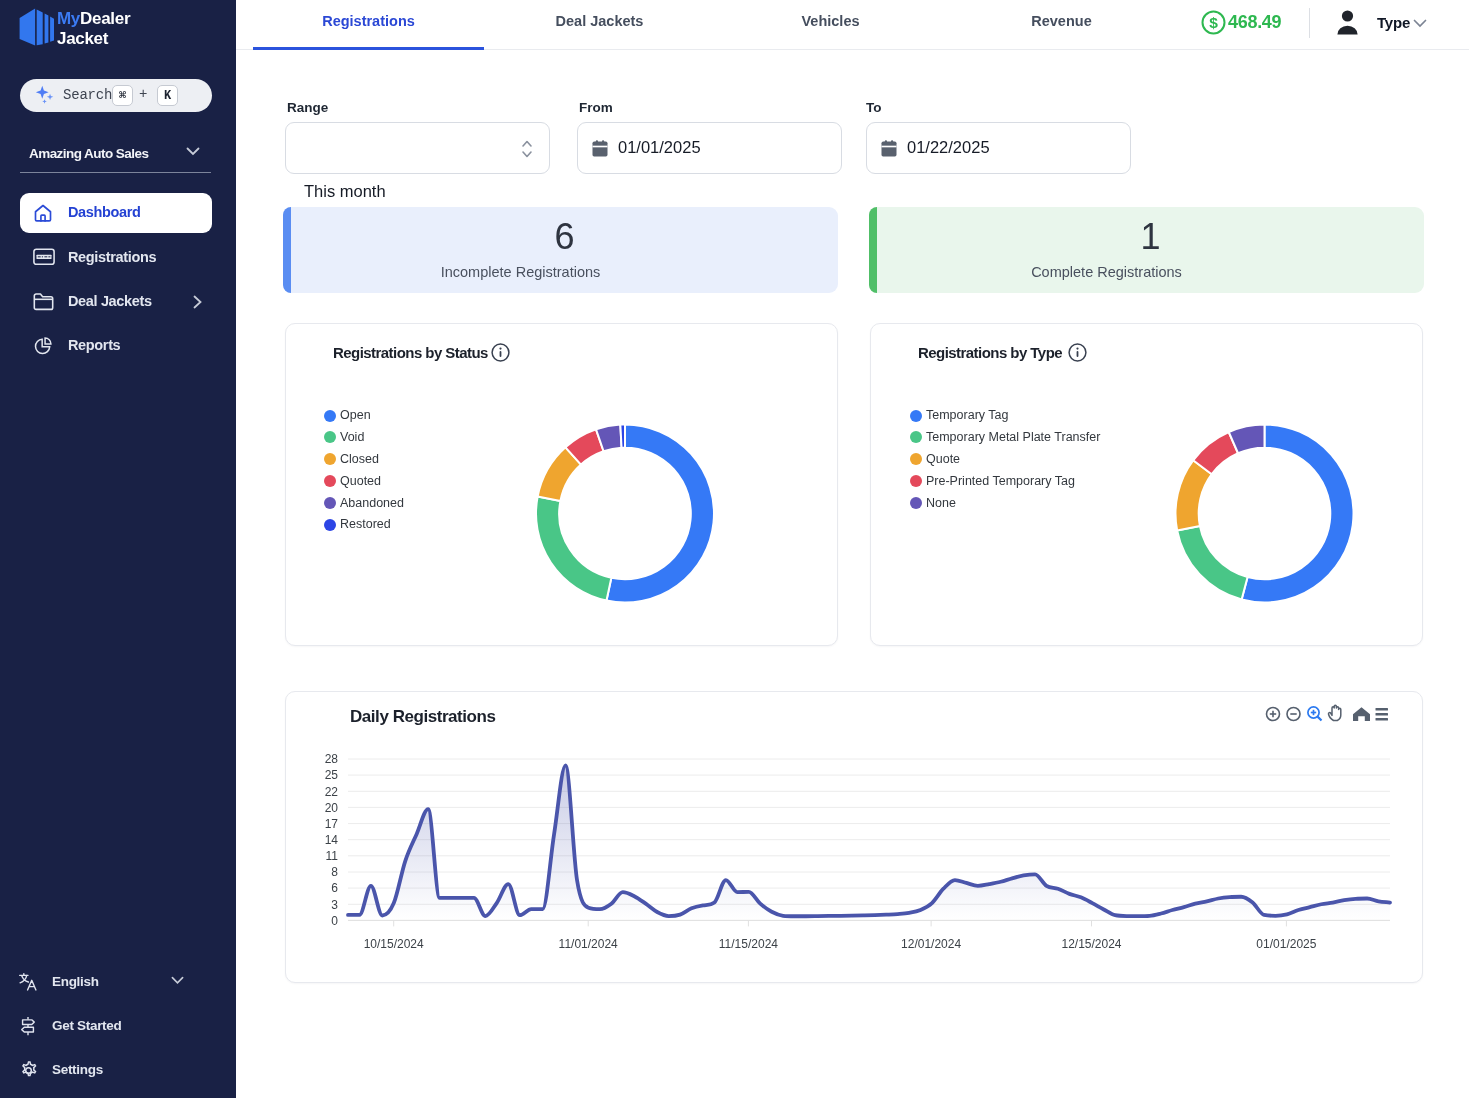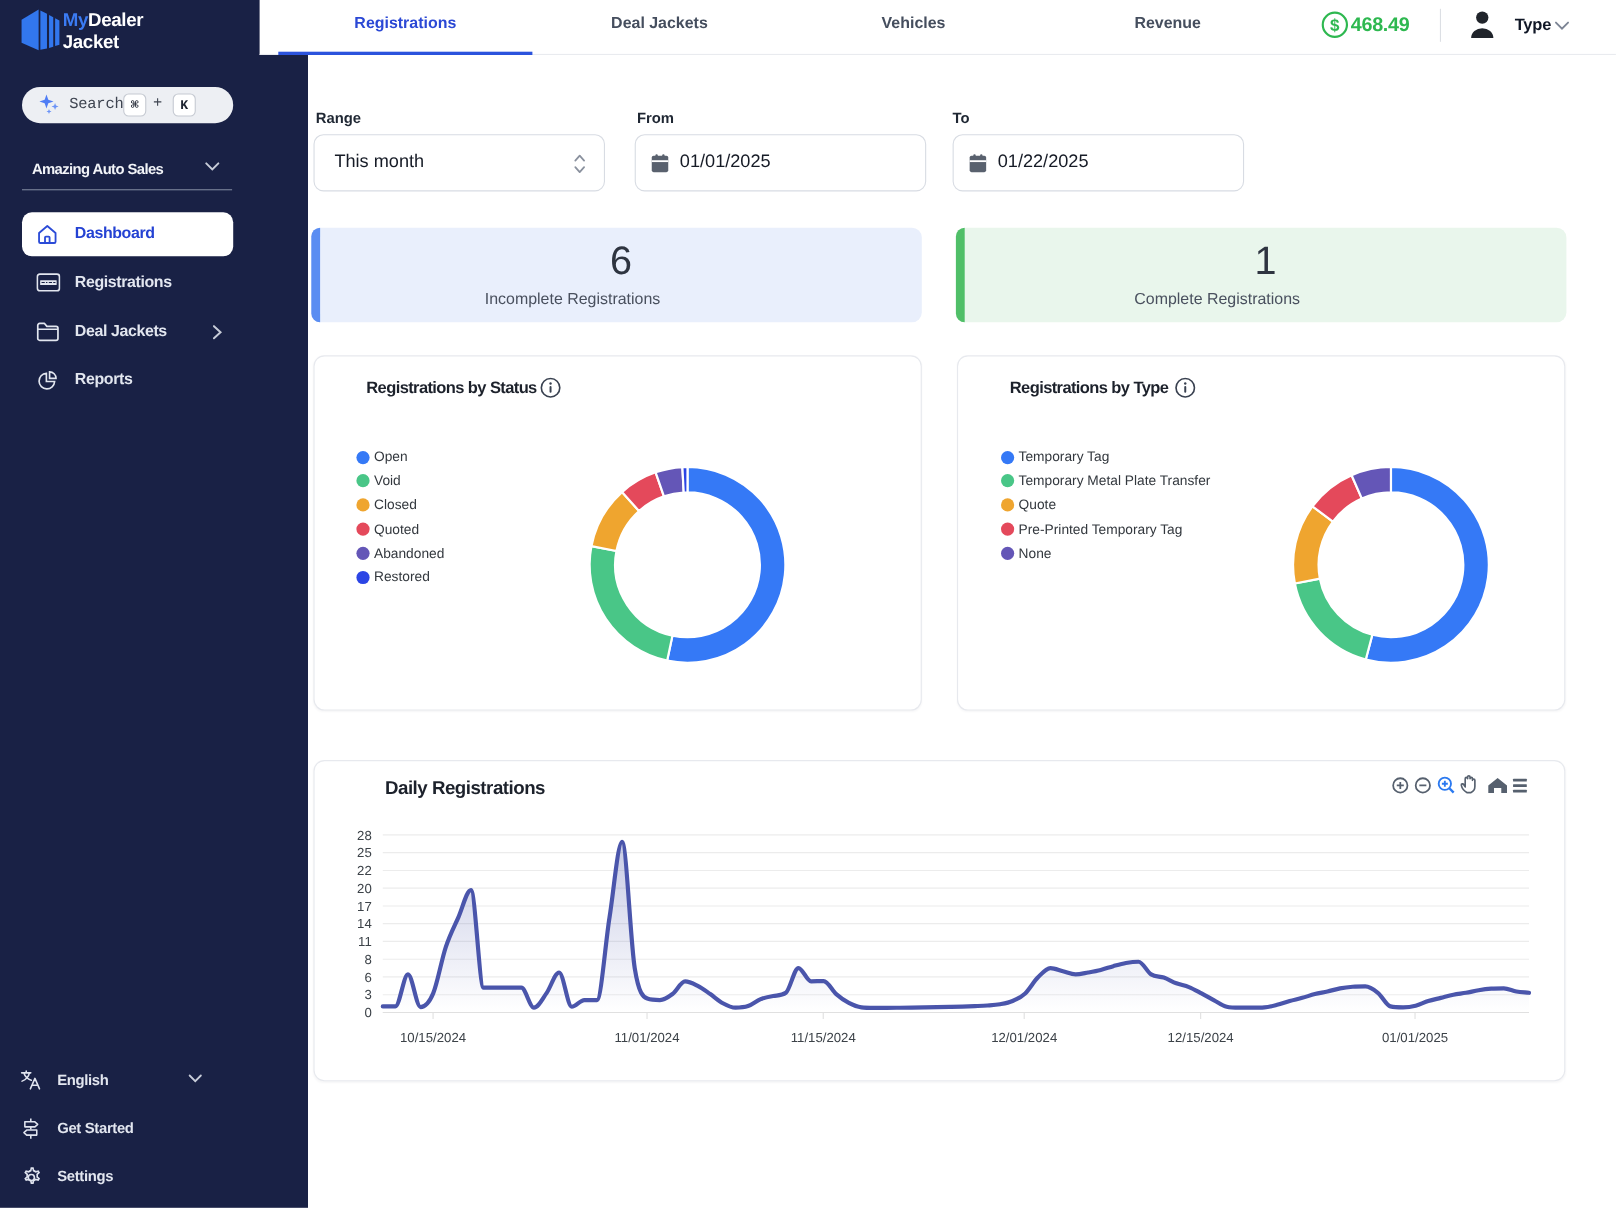--- a/index.html
+++ b/index.html
@@ -1,20 +1,20 @@
 <!DOCTYPE html>
 <html><head>
 <meta charset="utf-8">
 <style>
 * { margin:0; padding:0; box-sizing:border-box; }
 html,body { width:1469px; height:1098px; overflow:hidden; background:#fff;
   font-family:"Liberation Sans", sans-serif; }
 .abs { position:absolute; }
 
-#sidebar { position:absolute; left:0; top:0; width:280px; height:1098px; background:#192145; }
+#sidebar { position:absolute; left:0; top:0; width:236px; height:1098px; background:#192145; }
 #logo { position:absolute; left:18px; top:7px; }
 #logotxt { position:absolute; left:57px; top:9px; font-size:17px; font-weight:bold; color:#fff; line-height:19.5px; letter-spacing:-0.3px;}
 #logotxt .my { color:#3b7bf3; }
 #searchpill { position:absolute; left:20px; top:79px; width:192px; height:33px; background:#edeff3; border-radius:17px;font-family:Liberation Mono, monospace; }
 #searchpill .stext { position:absolute; left:43px; top:8px; font-size:14px; letter-spacing:-0.2px; color:#3e4450; }
 .key { position:absolute; top:5.5px; width:21px; height:21px; background:#fff; border:1px solid #c6cad2; border-radius:5px; text-align:center; font-size:12px; line-height:20px; color:#1d2330; font-weight:bold;}
 #dealer { position:absolute; left:29px; top:146px; font-size:13.5px; letter-spacing:-0.55px; font-weight:bold; color:#f2f4f8; }
 #sdiv { position:absolute; left:20px; top:172px; width:191px; height:0; border-top:1px solid #7c849b; }
 .nav { position:absolute; left:20px; width:192px; height:40px; border-radius:9px; color:#e2e6ef; font-size:14.5px; letter-spacing:-0.35px; font-weight:bold; }
 .nav .ntext { position:absolute; left:48px; top:11px; }
@@ -163,21 +163,21 @@
   <div id="uname">Type</div>
   <svg id="uchev" width="14" height="9" viewBox="0 0 14 9">
       <path d="M1.5 1.5 L7 7 L12.5 1.5" fill="none" stroke="#7c8494" stroke-width="1.7" stroke-linecap="round"></path>
     </svg>
 </div>
 
 <div class="flabel" style="left:287px;top:100px;">Range</div>
 <div class="flabel" style="left:579px;top:100px;">From</div>
 <div class="flabel" style="left:866px;top:100px;">To</div>
 <div class="fbox" style="left:285px;">
-  <span class="ftext" style="left:18px;">This month</span>
+  <span class="ftext" style="left:18px;margin-top:44px;">This month</span>
   <svg style="position:absolute;right:16px;top:16px" width="12" height="20" viewBox="0 0 12 20">
       <path d="M2 7 L6 2.5 L10 7 M2 13 L6 17.5 L10 13" fill="none" stroke="#8a919e" stroke-width="1.6" stroke-linecap="round" stroke-linejoin="round"></path>
     </svg>
 </div>
 <div class="fbox" style="left:577px;">
   <svg style="position:absolute;left:12px;top:16px" width="20" height="20" viewBox="0 0 24 24">
       <path d="M5 3 h14 a2 2 0 0 1 2 2 v14 a2 2 0 0 1 -2 2 h-14 a2 2 0 0 1 -2 -2 v-14 a2 2 0 0 1 2 -2 Z" fill="#59616e"></path>
       <rect x="3" y="8" width="18" height="2" fill="#fff"></rect>
       <rect x="7" y="1.5" width="2.6" height="4.4" rx="1.2" fill="#59616e"></rect>
       <rect x="14.4" y="1.5" width="2.6" height="4.4" rx="1.2" fill="#59616e"></rect>

